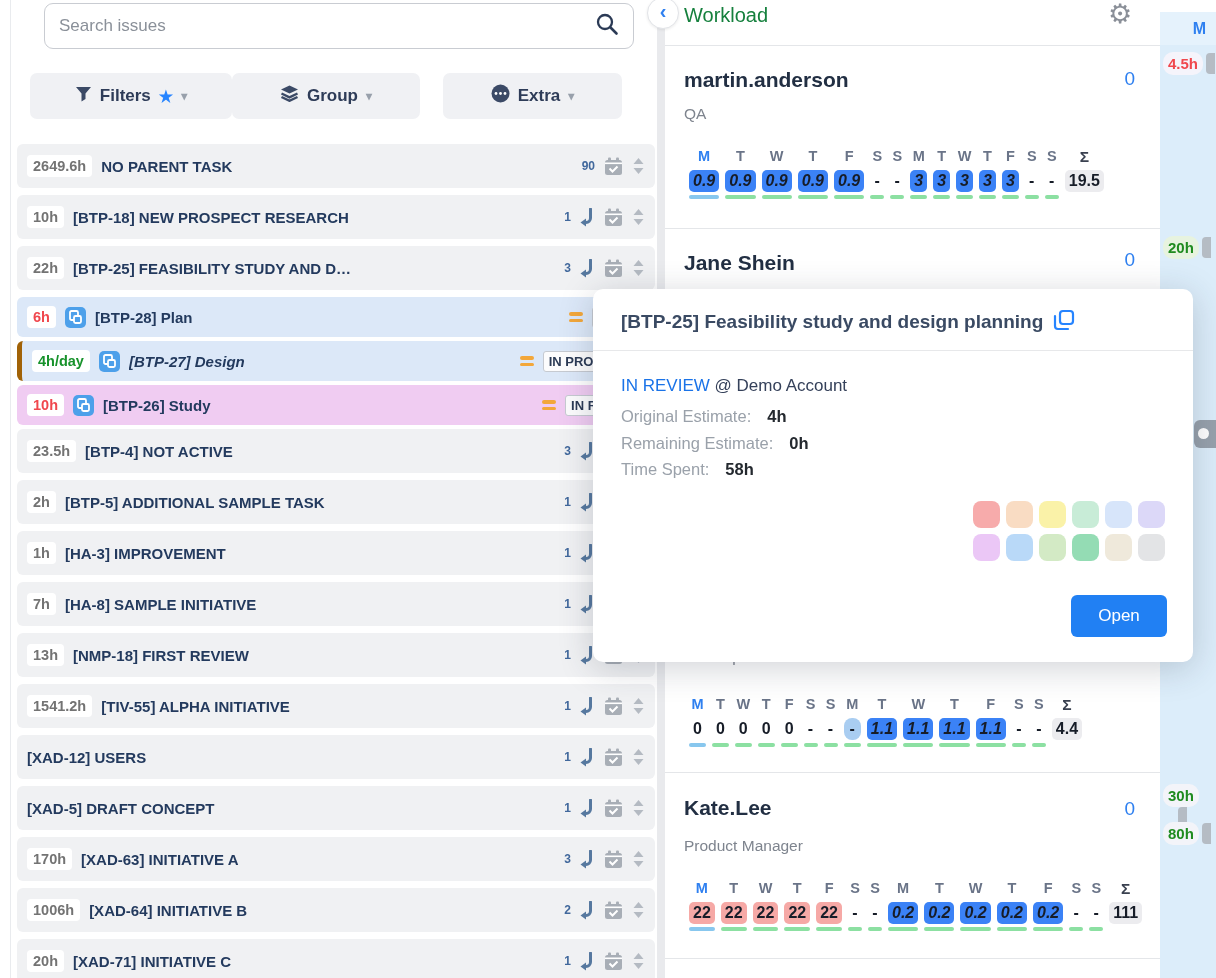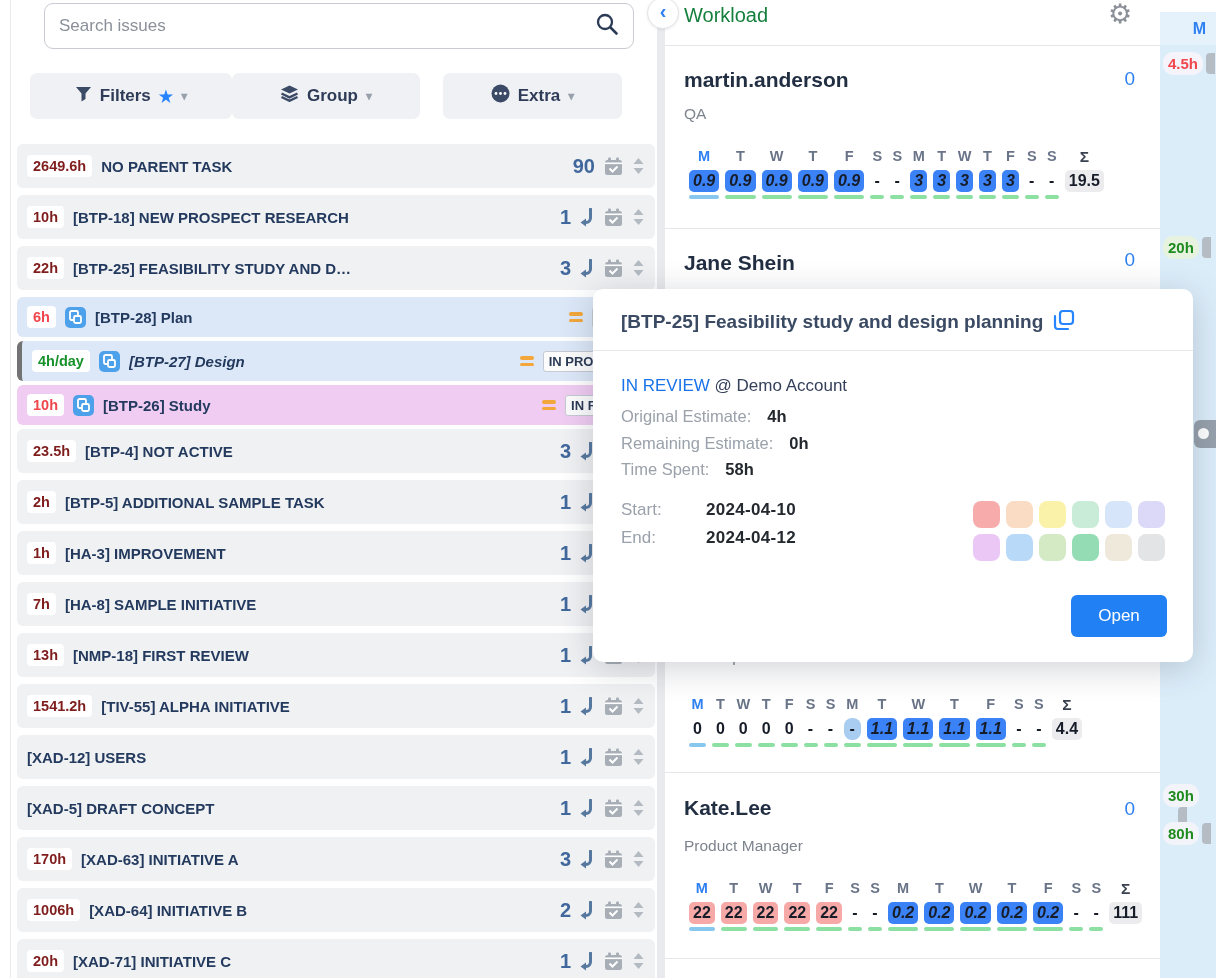--- a/index.html
+++ b/index.html
@@ -22,31 +22,31 @@
   #btn-group { width:188px; margin-right:23px; }
   #btn-extra { width:179px; }
   .star { color:#2684ff; font-size:16px; }
   .caret { color:#98a0ab; font-size:12px; }
 
   #task-list { position:absolute; left:17px; top:144px; width:638px; }
   .trow { display:flex; align-items:center; gap:9px; padding:0 10px; border-radius:6px;
     margin-bottom:7px; height:44px; background:#f0f1f3; }
   .trow.v-sub-blue, .trow.v-sub-blue-active, .trow.v-sub-purple { height:40px; margin-bottom:4px; }
   .trow.v-sub-blue { background:#dce8f8; }
-  .trow.v-sub-blue-active { background:#dce8f8; border-left:5px solid #737373;justify-content:center; }
+  .trow.v-sub-blue-active { background:#dce8f8; border-left:5px solid #a16207;justify-content:center; }
   .trow.v-sub-purple { background:#f0ccf2; }
   .hours { background:#fff; border-radius:4px; padding:3px 6px; font-size:14.5px; font-weight:700;
-    color:#7f1d1d; white-space:nowrap; }
+    color:#737373; white-space:nowrap; }
   .hours.hc-red { color:#f0474d; }
   .hours.hc-green { color:#17922b; }
   .ttitle { font-size:15px; font-weight:700; color:#233a5e; white-space:nowrap; overflow:hidden; }
   .v-sub-blue .ttitle, .v-sub-blue-active .ttitle, .v-sub-purple .ttitle { font-weight:600; }
   .ttitle.italic { font-style:italic; }
   .spacer { flex:1; }
-  .tcount { font-size:20px; font-weight:700; color:#41689c; }
+  .tcount { font-size:12px; font-weight:700; color:#41689c; }
   .icon { display:flex; align-items:center; }
   .status-loz { font-size:13px; font-weight:700; color:#2b3a55; border:1.5px solid #c6cad1;
     background:#fcfcfd; border-radius:3px; padding:2px 5px; white-space:nowrap; }
   .prio { display:flex; flex-direction:column; gap:3px; }
   .prio span { width:14px; height:3.5px; border-radius:2px; background:#f3a73a; display:block; }
 
   
   #rail { position:absolute; left:657px; top:0; width:8px; height:978px; background:#e9eaed; }
   #collapse-btn { position:absolute; left:647px; top:-3px; width:32px; height:32px; border-radius:50%;
     background:#fff; border:1px solid #e2e4e8; box-shadow:0 1px 3px rgba(0,0,0,.08);
@@ -926,30 +926,20 @@
       <span class="pv">4h</span>
     </div>
     <div class="pfield">
       <span class="pl">Remaining Estimate:</span>
       <span class="pv">0h</span>
     </div>
     <div class="pfield">
       <span class="pl">Time Spent:</span>
       <span class="pv">58h</span>
     </div>
-    <div id="popup-dates">
-      <div class="pdate">
-        <span class="pl">Start:</span>
-        <span class="pv">2024-04-10</span>
-      </div>
-      <div class="pdate">
-        <span class="pl">End:</span>
-        <span class="pv">2024-04-12</span>
-      </div>
-    </div>
   </div>
   <div id="swatches">
       <div class="swatch" style="background: rgb(247, 171, 171);"></div>
       <div class="swatch" style="background: rgb(249, 220, 195);"></div>
       <div class="swatch" style="background: rgb(250, 242, 168);"></div>
       <div class="swatch" style="background: rgb(200, 236, 215);"></div>
       <div class="swatch" style="background: rgb(215, 229, 250);"></div>
       <div class="swatch" style="background: rgb(220, 216, 248);"></div>
       <div class="swatch" style="background: rgb(235, 199, 246);"></div>
       <div class="swatch" style="background: rgb(185, 217, 248);"></div>

